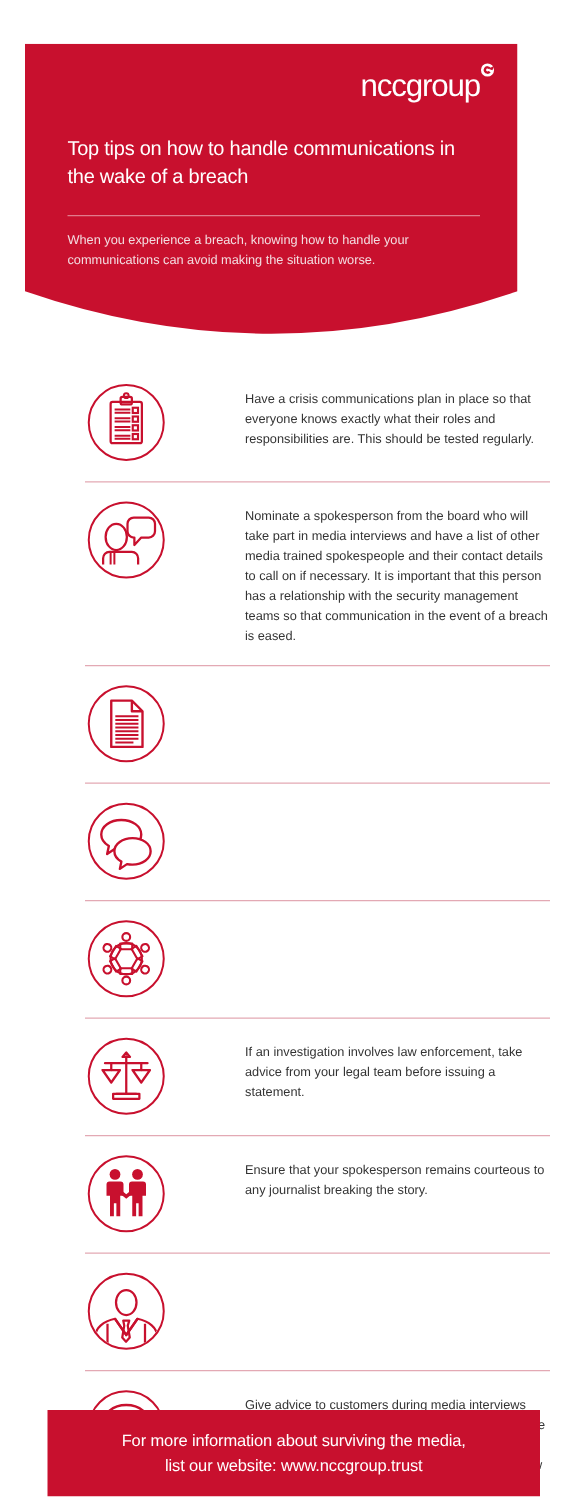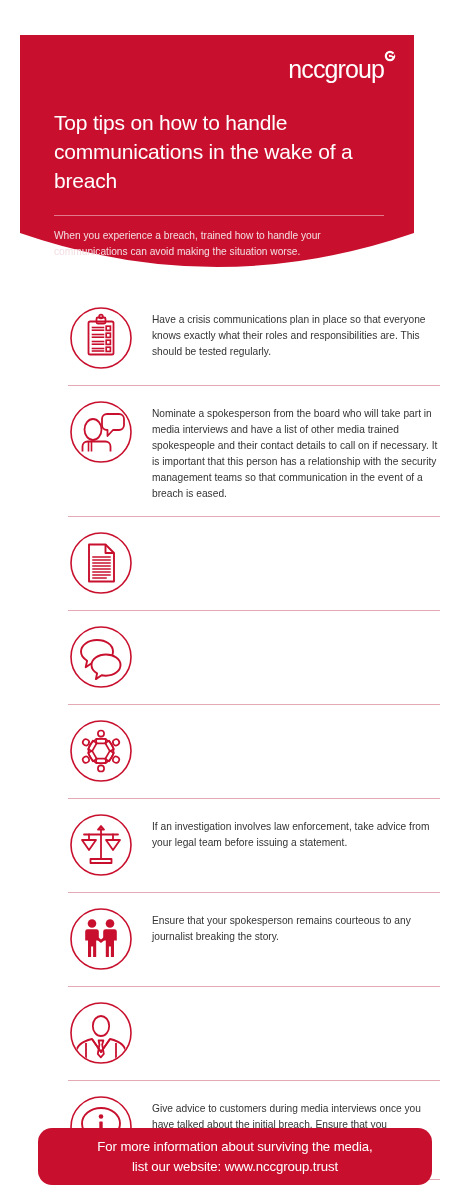--- a/index.html
+++ b/index.html
@@ -61,21 +61,21 @@
   .logo-mark {
     position: absolute;
     right: -12px;
     top: -7px;
     width: 12px;
     height: 12px;
   }
 
   .header-title {
     color: #ffffff;
-    font-size: 21px;
+    font-size: 16px;
     line-height: 1.38;
     font-weight: 400;
     letter-spacing: -0.2px;
     margin: 18px 0 12px 0;
     max-width: 330px;
   }
   .header-rule {
     margin: 19px 0 0 0;
     height: 1px;
     width: 330px;
@@ -98,20 +98,21 @@
     top: 305px;
     width: 470px;
   }
   .tip {
     position: relative;
     display: flex;
     align-items: flex-start;
     padding: 0 30px 0 68px;
     box-sizing: border-box;
     width: 470px;
+    gap: 44px;
   }
   .tip-icon {
     flex: 0 0 auto;
     width: 66px;
     height: 66px;
     margin-right: 18px;
   }
   .tip-icon svg {
     display: block;
     width: 66px;
@@ -134,27 +135,26 @@
   
   .sp-a { height: 14px; }
   .sp-b { height: 13px; }
 
   
   .footer {
     position: absolute;
     left: 38px;
     top: 1128px;
     width: 394px;
-    height: 57px;
+    height: 69px;
     background: #c8102e;
     display: flex;
     align-items: center;
     justify-content: center;
     text-align: center;
-    border-radius: 14px;
   }
   .footer-text {
     color: #ffffff;
     font-size: 13.2px;
     line-height: 1.5;
     letter-spacing: -0.1px;
   }
 </style>
 </head>
 <body>
@@ -174,21 +174,21 @@
             <path d="M12 1.5a10.5 10.5 0 1 0 10.5 10.5A10.5 10.5 0 0 0 12 1.5Zm0 4.3a6.2 6.2 0 0 1 5.1 2.7l-3.4 2a2.3 2.3 0 0 0-1.7-.8 2.3 2.3 0 0 0 0 4.6 2.3 2.3 0 0 0 1.7-.8l3.4 2A6.2 6.2 0 1 1 12 5.8Z" fill="#ffffff"></path>
             <path d="M13.5 9.8 23 5.2l-3.2 7.1Z" fill="#c8102e"></path>
           </svg>
         </div>
       </div>
 
       <h1 class="header-title">Top tips on how to handle communications in the wake of a breach</h1>
 
       <hr class="header-rule">
 
-      <p class="header-sub">When you experience a breach, trained how to handle your communications can avoid making the situation worse.</p>
+      <p class="header-sub">When you experience a breach, knowing how to handle your communications can avoid making the situation worse.</p>
     </div>
   </div>
 
   <div class="tips">
 
     <div class="tip">
       <div class="tip-icon">
         <svg viewBox="0 0 66 66">
           <circle cx="33" cy="33" r="30" fill="none" stroke="#c8102e" stroke-width="1.6"></circle>
           <rect x="20.5" y="16.5" width="25" height="33" rx="1.6" fill="none" stroke="#c8102e" stroke-width="1.8"></rect>

